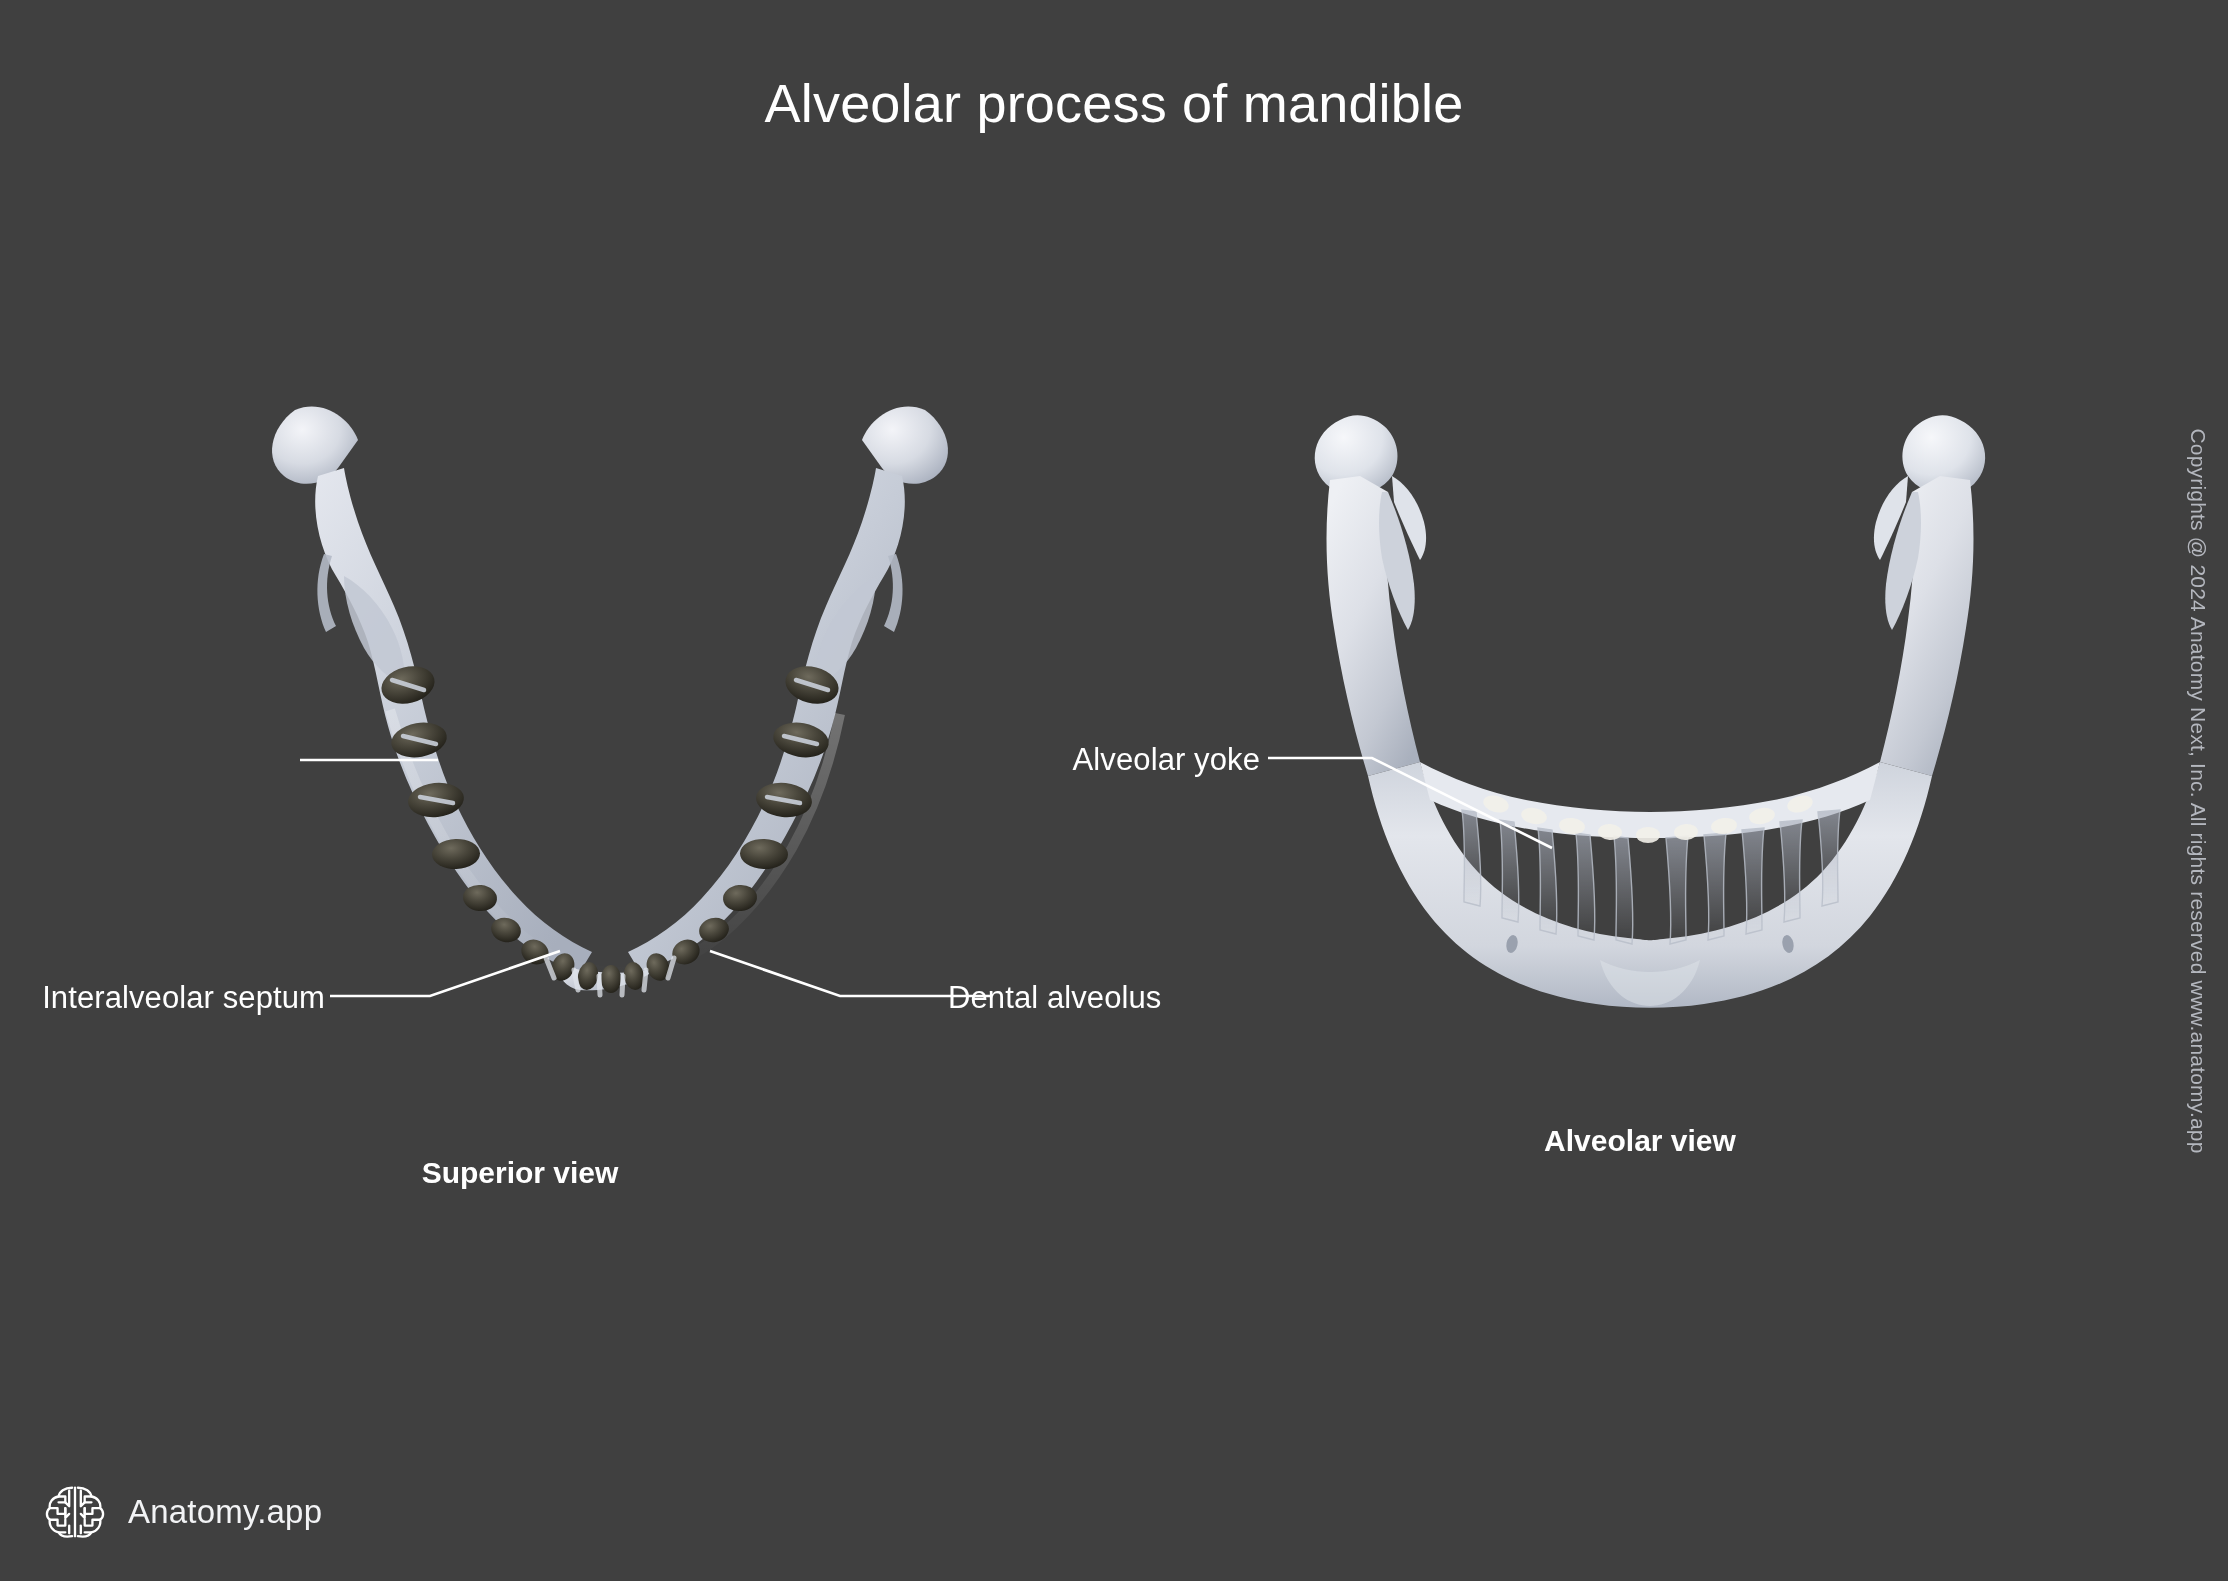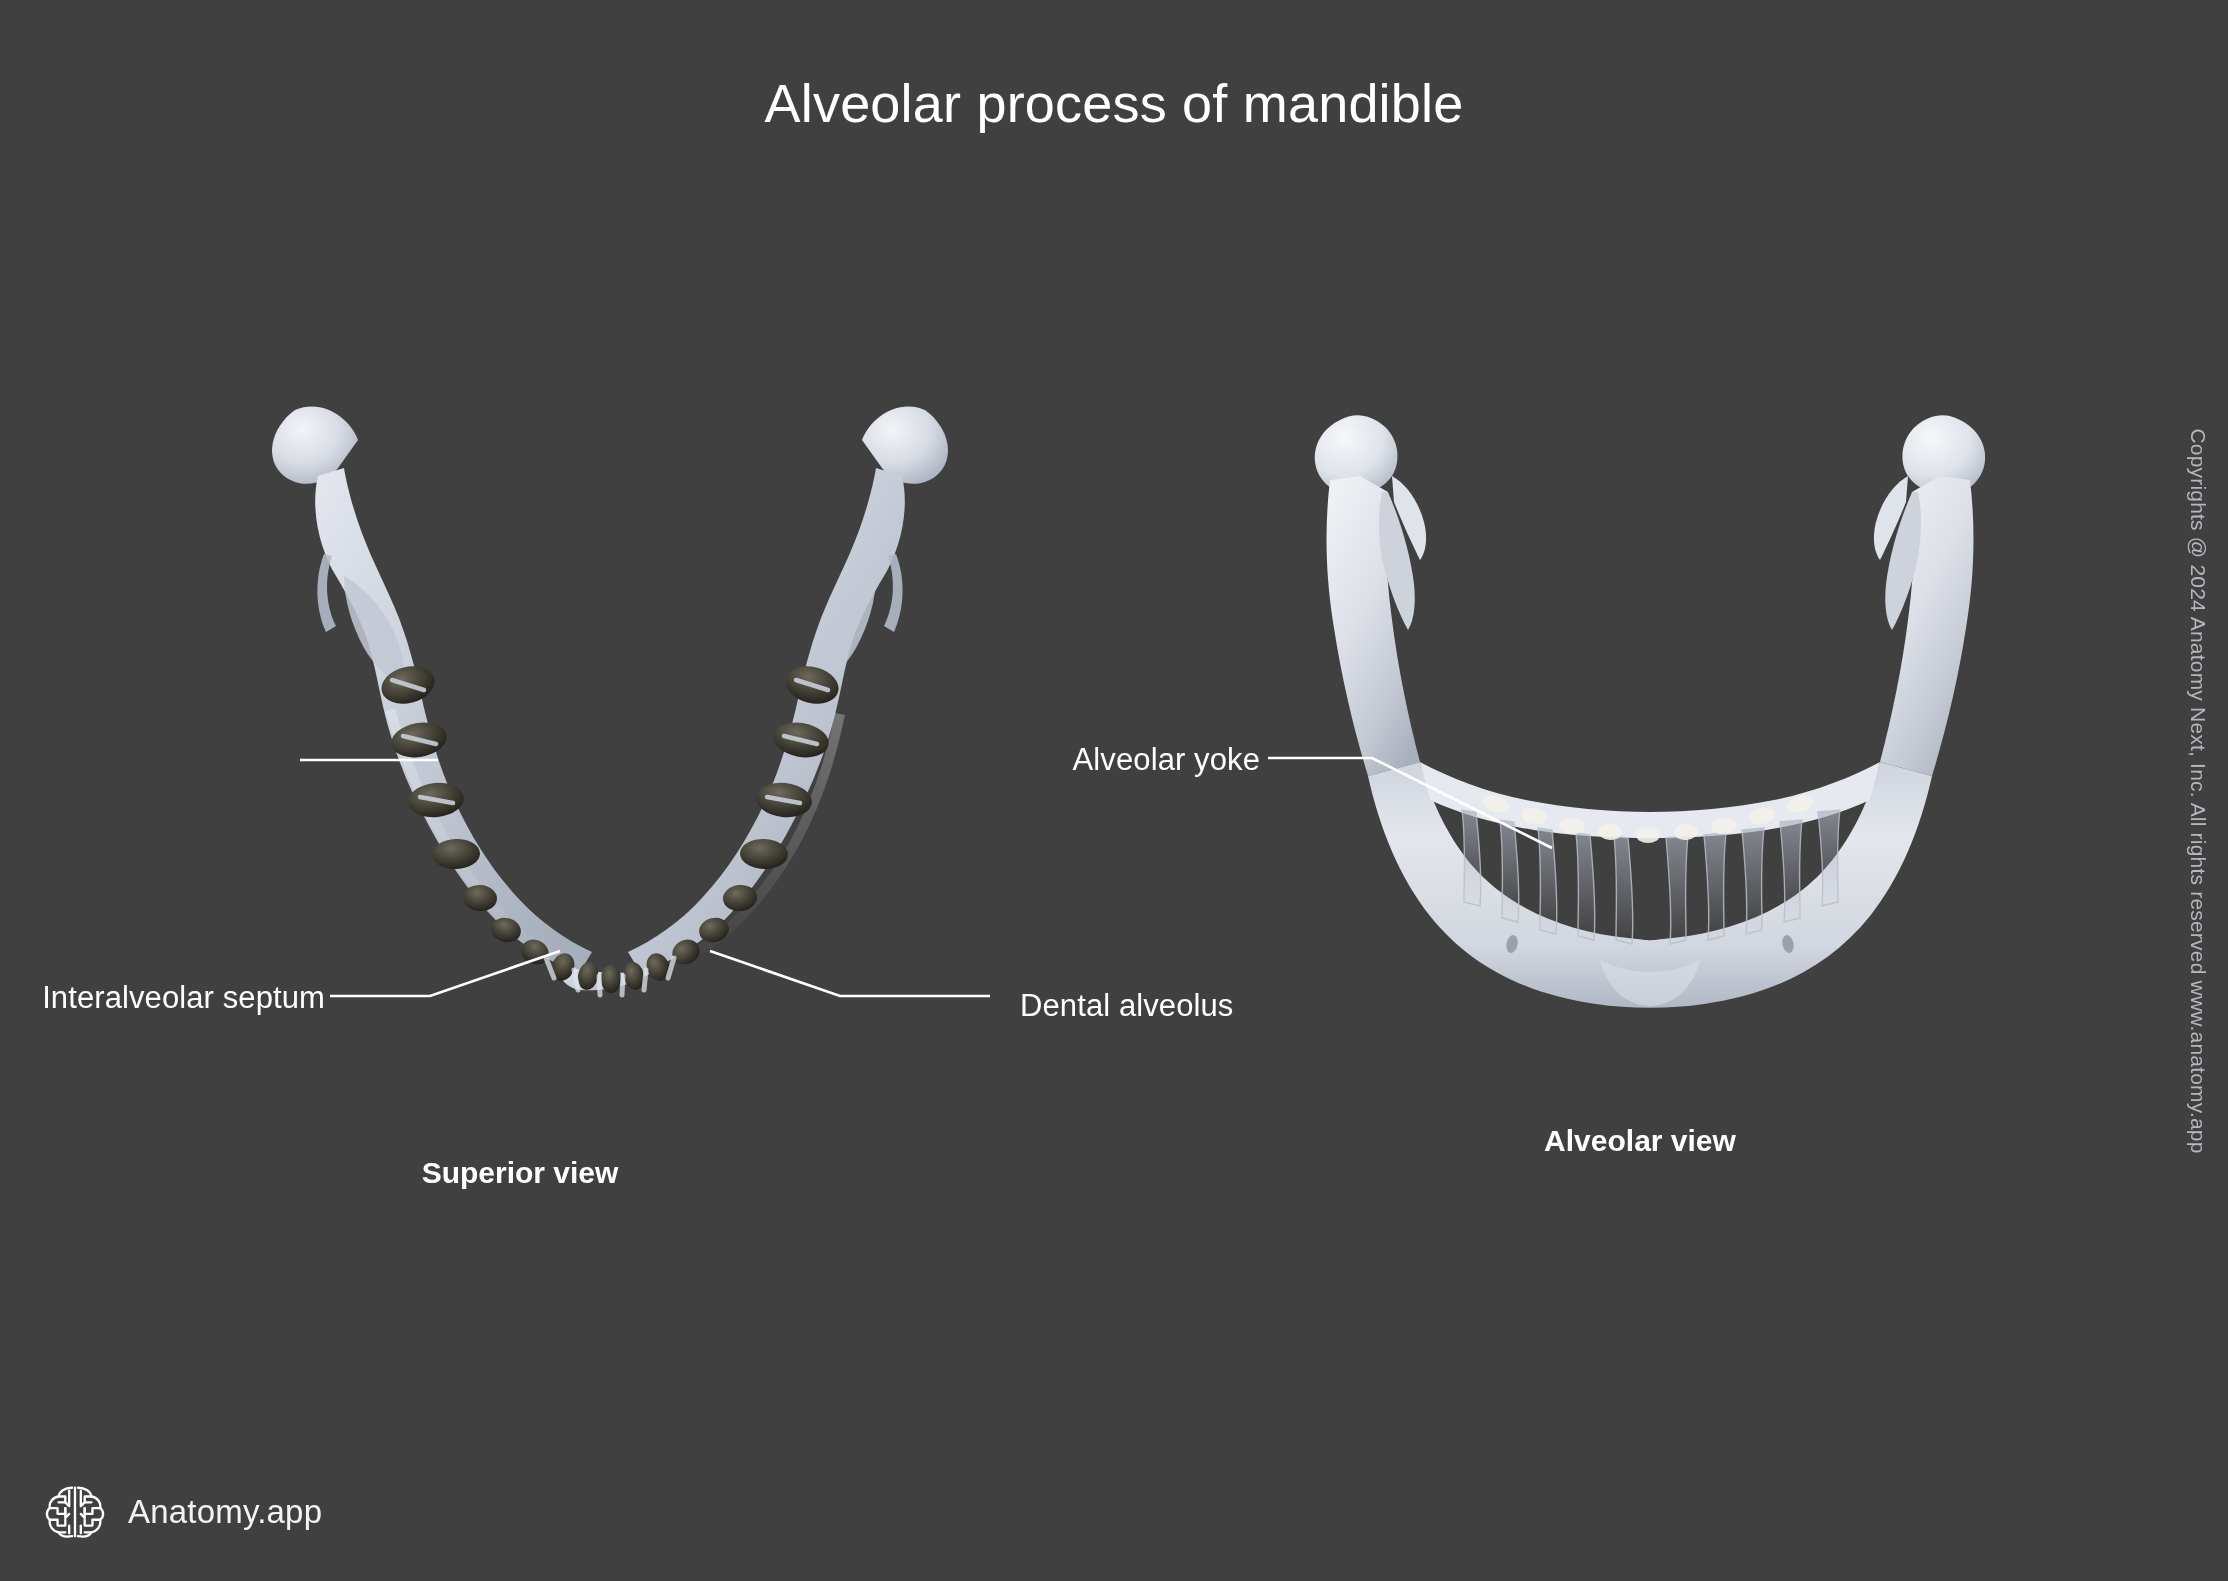--- a/index.html
+++ b/index.html
@@ -380,21 +380,21 @@
     <polyline points="330,996 430,996 560,951"></polyline>
 
     <polyline points="990,996 840,996 710,951"></polyline>
 
     <polyline points="1268,758 1372,758 1552,848"></polyline>
   </svg>
 
 
   <div class="label right-anchor" style="left:20px; top:978px; width:305px;">Interalveolar septum</div>
 
-  <div class="label" style="left:1020px; top:978px; width:320px;margin-top:8px;">Dental alveolus</div>
+  <div class="label" style="left:948px; top:978px; width:320px;">Dental alveolus</div>
 
   <div class="label right-anchor" style="left:980px; top:740px; width:280px;">Alveolar yoke</div>
 
   <div class="view-caption" style="left:370px; top:1124px; width:300px;margin-top:32px;">Superior view</div>
 
   <div class="view-caption" style="left:1490px; top:1124px; width:300px;">Alveolar view</div>
 
   <div id="copyright-wrap">
     <div id="copyright-inner">Copyrights @ 2024 Anatomy Next, Inc. All rights reserved www.anatomy.app</div>
   </div>

